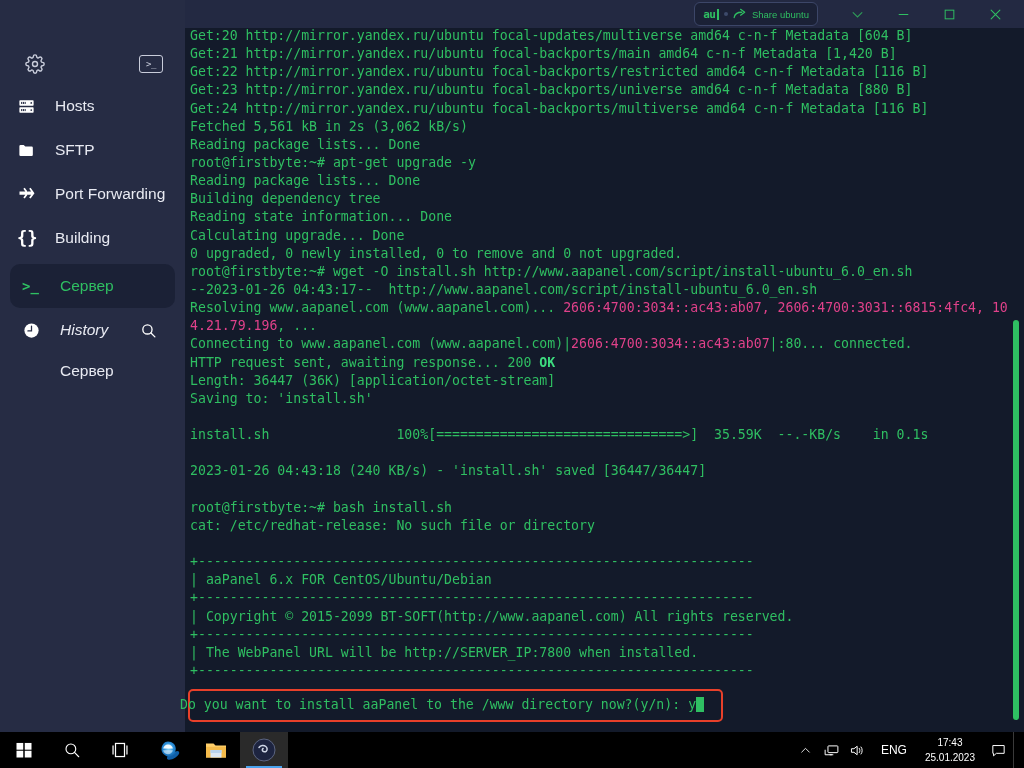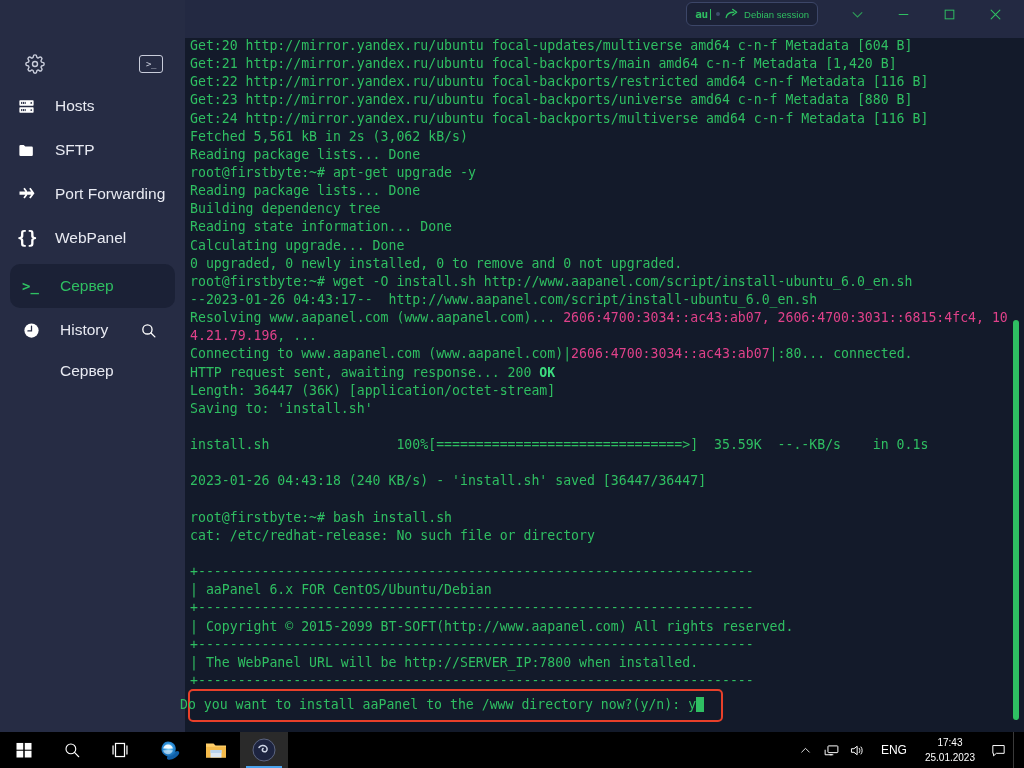--- a/index.html
+++ b/index.html
@@ -95,20 +95,21 @@
   .nav-history {
     height: 44px;
     display: flex;
     align-items: center;
     padding-left: 22px;
     box-sizing: border-box;
     color: #e8eaf2;
     font-size: 15.5px;
     justify-content: space-between;
     padding-right: 28px;
+    font-style: italic;
   }
   .nav-history .left { display: flex; align-items: center; }
   .nav-history .ni-icon {
     width: 26px; margin-right: 12px;
     display: flex; align-items: center; color: #fff;
   }
   .hist-entry {
     height: 38px;
     display: flex; align-items: center;
     padding-left: 60px;
@@ -159,21 +160,21 @@
   .win-btn {
     width: 46px; height: 28px;
     display: flex; align-items: center; justify-content: center;
     color: #2fbf62;
   }
   .win-btn.chev { color: #2e9c58; }
 
   
   .terminal {
     position: absolute;
-    left: 185px; top: 38px;
+    left: 185px; top: 28px;
     width: 839px; height: 704px;
     background: #131a2a;
     overflow: hidden;
   }
   .term-inner {
     position: absolute;
     left: 5px; top: -1px;
     width: 830px;
     font-family: "DejaVu Sans Mono", monospace;
     font-size: 13.2px;
@@ -339,21 +340,21 @@
             <svg width="20" height="20" viewBox="0 0 24 24" fill="currentColor">
               <path d="M3 9h7l-2.4-3.2L9.3 4.6 14 11l-4.7 6.4-1.7-1.2L10 13H3z"></path>
               <path d="M13 9h4l-2.4-3.2 1.7-1.2L21 11l-4.7 6.4-1.7-1.2L17 13h-4z"></path>
             </svg>
           </span>
           <span class="ni-label">Port Forwarding</span>
         </div>
 
         <div class="nav-item">
           <span class="ni-icon" style="font-family:'DejaVu Sans Mono',monospace;font-size:17px;font-weight:bold;">{}</span>
-          <span class="ni-label">WebPanel</span>
+          <span class="ni-label">Building</span>
         </div>
 
         <div class="nav-sep"></div>
 
         <div class="nav-item active">
           <span class="ni-icon" style="font-family:'DejaVu Sans Mono',monospace;font-size:14px;font-weight:bold;">&gt;_</span>
           <span class="ni-label">Сервер</span>
         </div>
 
         <div class="nav-history">
@@ -394,21 +395,21 @@
       <div class="share-pill" style="pointer-events:auto;">
         <span class="au">au</span>
         <span class="caret"></span>
         <span class="dot"></span>
         <span style="display:flex;color:#2fbf62;">
           <svg width="14" height="12" viewBox="0 0 24 20" fill="none" stroke="currentColor" stroke-width="2.2" stroke-linecap="round" stroke-linejoin="round">
             <path d="M2 16c1-7 7-9 13-9"></path>
             <path d="M13 2l7 5-7 5"></path>
           </svg>
         </span>
-        <span class="lbl">Debian session</span>
+        <span class="lbl">Share ubuntu</span>
       </div>
 
       <div class="win-btn chev" style="pointer-events:auto;">
         <svg width="15" height="15" viewBox="0 0 24 24" fill="none" stroke="currentColor" stroke-width="1.8" stroke-linecap="round">
             <path d="M5 9l7 7 7-7"></path>
           </svg>
       </div>
       <div class="win-btn" style="pointer-events:auto;">
         <svg width="15" height="15" viewBox="0 0 24 24" stroke="currentColor" stroke-width="1.6" stroke-linecap="round">
             <path d="M5 12h14"></path>

